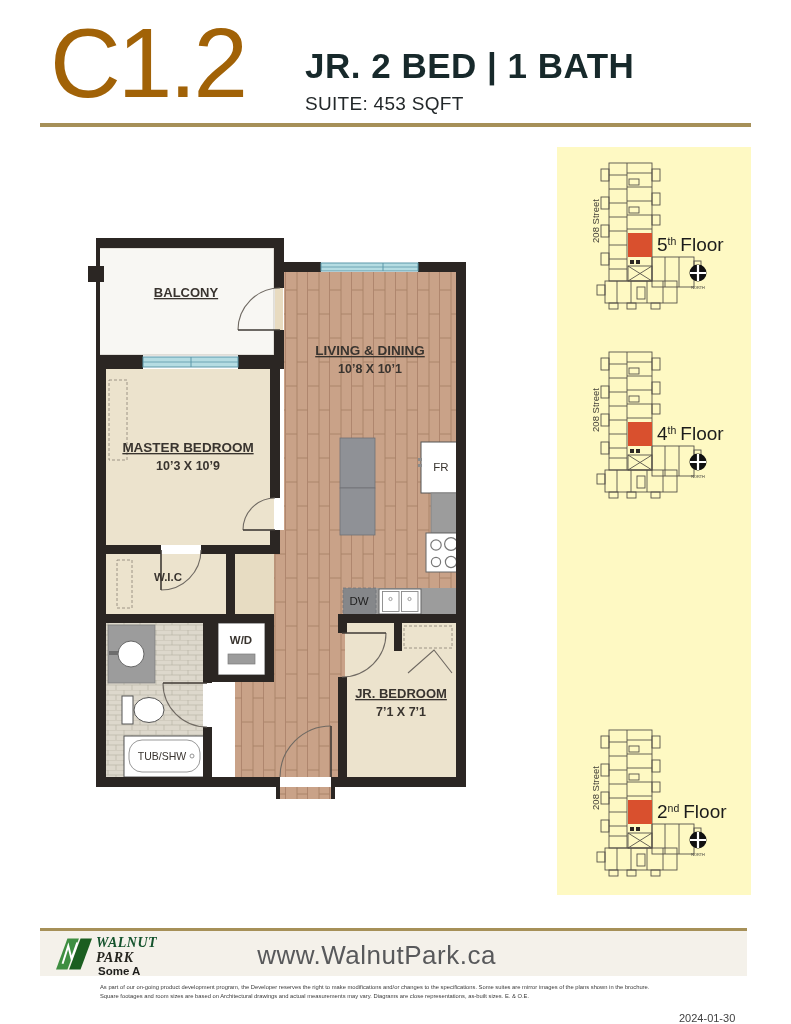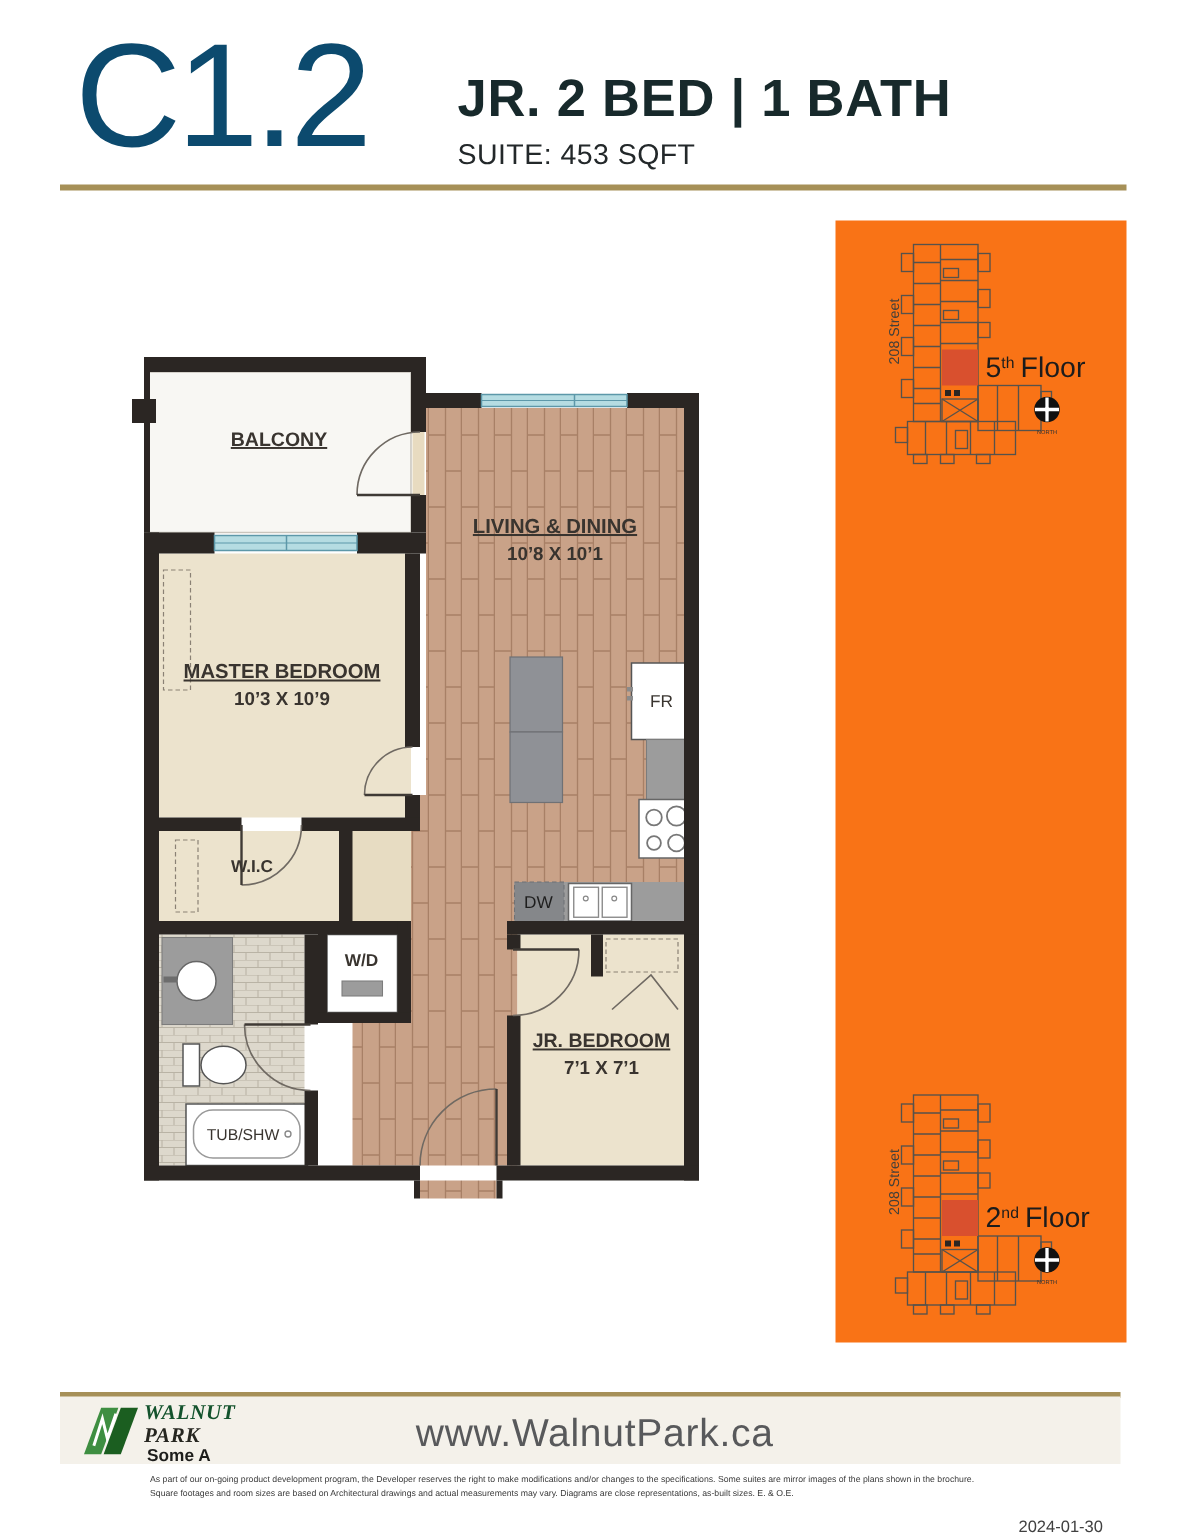--- a/index.html
+++ b/index.html
@@ -2,31 +2,31 @@
 <html><head>
 <meta charset="utf-8">
 <style>
   html,body{margin:0;padding:0;}
   body{
     width:791px;height:1024px;position:relative;background:#ffffff;
     font-family:"Liberation Sans",sans-serif;overflow:hidden;
   }
   .abs{position:absolute;}
   
-  .plan-code{left:50px;top:14px;font-size:98px;line-height:1;color:#0c4a6e;letter-spacing:-3px;font-weight:400;}
+  .plan-code{left:50px;top:14px;font-size:98px;line-height:1;color:#a16207;letter-spacing:-3px;font-weight:400;}
   .plan-type{left:305px;top:46px;font-size:35px;font-weight:700;color:#17292b;letter-spacing:.5px;}
   .suite{left:305px;top:93px;font-size:19px;color:#23282a;letter-spacing:.3px;}
   .gold-rule{left:40px;top:123px;width:711px;height:4px;background:#a69058;}
   
-  .keypanel{left:557px;top:147px;width:194px;height:748px;background:#f97316;}
+  .keypanel{left:557px;top:147px;width:194px;height:748px;background:#fef9c3;}
   .kp-block{position:absolute;left:0;width:194px;height:182px;}
   
   .footer-rule{left:40px;top:928px;width:707px;height:3.5px;background:#a69058;}
   .footer-band{left:40px;top:931px;width:707px;height:45px;background:#f4f1ea;}
-  .website{left:40px;top:940px;width:673px;text-align:center;font-size:26px;color:#58595b;letter-spacing:.5px;padding-left:20px;}
+  .website{left:40px;top:940px;width:673px;text-align:center;font-size:26px;color:#58595b;letter-spacing:.5px;}
   .logo-box{left:56px;top:934px;width:150px;height:42px;}
   .logo-word1{position:absolute;left:40px;top:1px;font-family:"Liberation Serif",serif;font-style:italic;font-weight:700;font-size:14px;color:#14532d;letter-spacing:.5px;}
   .logo-word2{position:absolute;left:40px;top:16px;font-family:"Liberation Serif",serif;font-style:italic;font-weight:700;font-size:14px;color:#262620;letter-spacing:.5px;text-align:right;}
   .logo-bldg{position:absolute;left:42px;top:31px;font-size:11.5px;font-weight:700;color:#1d1d1b;}
   .disclaimer{left:100px;top:983px;width:552px;font-size:5.8px;line-height:1.6;color:#3a3a3a;}
   .date{left:679px;top:984px;font-size:11px;color:#414141;margin-top:28px;}
   svg text{font-family:"Liberation Sans",sans-serif;}
 </style>
 </head>
 <body>
@@ -237,20 +237,32 @@
       <rect x="71" y="84" width="24" height="24" fill="#d9502e"></rect>
       <text x="42" y="72" font-size="9.5" fill="#43403a" text-anchor="middle" transform="rotate(-90 42 72)">208 Street</text>
       <text x="100" y="102" fill="#1c1c1c"><tspan font-size="19">5</tspan><tspan font-size="10.5" dy="-6">th</tspan><tspan font-size="19" dy="6" dx="4">Floor</tspan></text>
       <g transform="translate(141,124)">
           <use href="#kp-compass"></use>
         </g>
       <text x="141" y="140" font-size="3.8" fill="#333" text-anchor="middle">NORTH</text>
     </svg>
   </div>
 
+  <div class="kp-block" style="top:191px;">
+    <svg width="194" height="182" viewBox="0 0 194 182">
+      <use href="#kp-bldg"></use>
+      <rect x="71" y="84" width="24" height="24" fill="#d9502e"></rect>
+      <text x="42" y="72" font-size="9.5" fill="#43403a" text-anchor="middle" transform="rotate(-90 42 72)">208 Street</text>
+      <text x="100" y="102" fill="#1c1c1c"><tspan font-size="19">4</tspan><tspan font-size="10.5" dy="-6">th</tspan><tspan font-size="19" dy="6" dx="4">Floor</tspan></text>
+      <g transform="translate(141,124)">
+          <use href="#kp-compass"></use>
+        </g>
+      <text x="141" y="140" font-size="3.8" fill="#333" text-anchor="middle">NORTH</text>
+    </svg>
+  </div>
 
 
   <div class="kp-block" style="top:569px;">
     <svg width="194" height="182" viewBox="0 0 194 182">
       <use href="#kp-bldg"></use>
       <rect x="71" y="84" width="24" height="24" fill="#d9502e"></rect>
       <text x="42" y="72" font-size="9.5" fill="#43403a" text-anchor="middle" transform="rotate(-90 42 72)">208 Street</text>
       <text x="100" y="102" fill="#1c1c1c"><tspan font-size="19">2</tspan><tspan font-size="10.5" dy="-6">nd</tspan><tspan font-size="19" dy="6" dx="4">Floor</tspan></text>
       <g transform="translate(141,124)">
           <use href="#kp-compass"></use>

